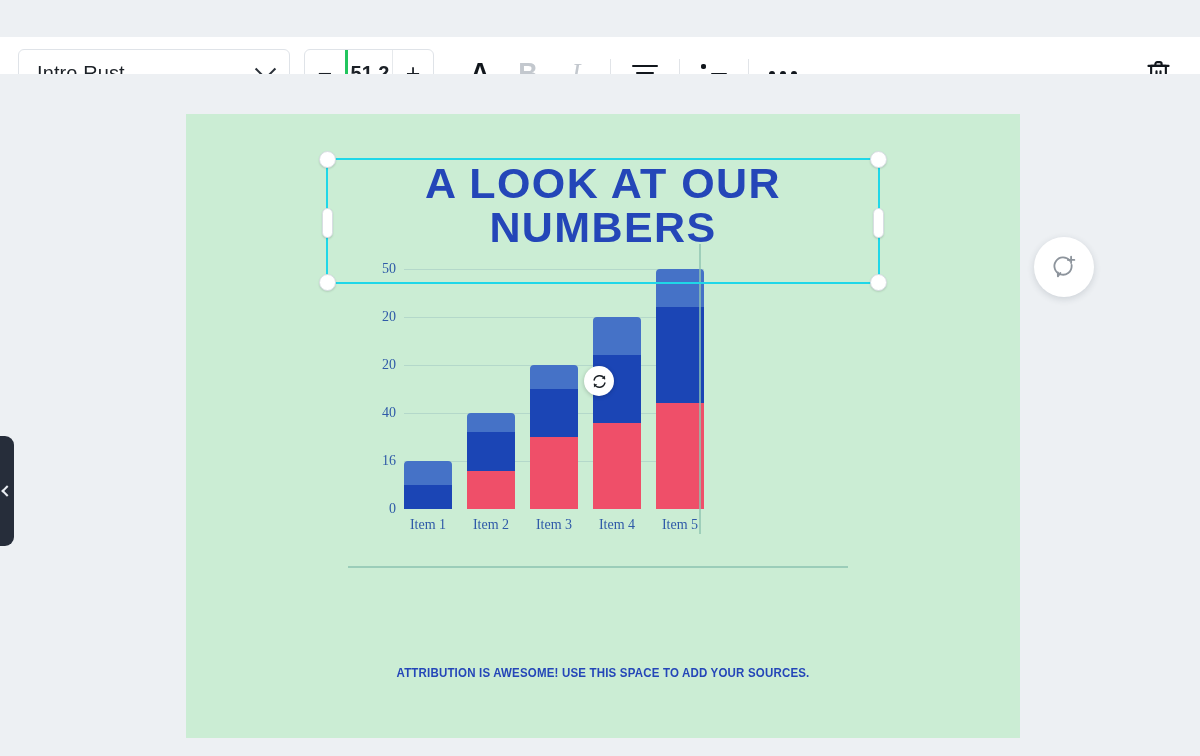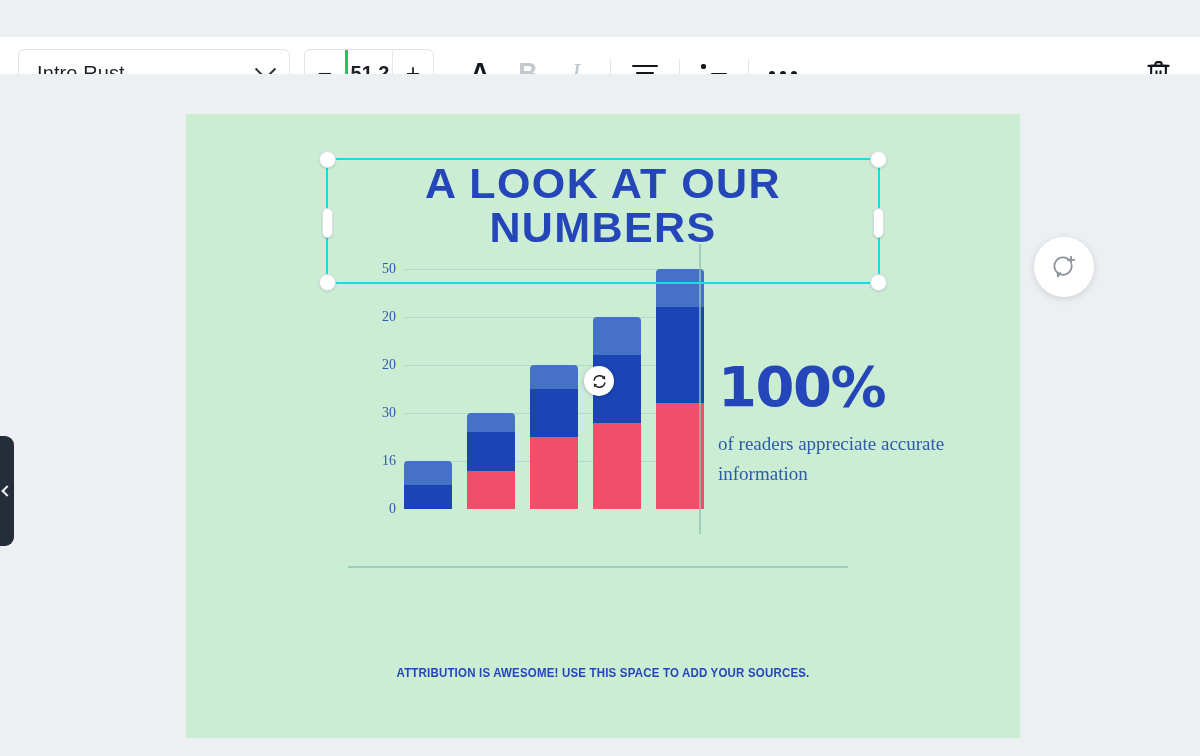--- a/index.html
+++ b/index.html
@@ -358,21 +358,21 @@
     <div class="title-block">
       <div class="ttl">A Look At Our Numbers</div>
     </div>
 
     <div class="chart-area">
 
       <div class="y-axis">
         <span class="y-tick" style="top:0px">50</span>
         <span class="y-tick" style="top:48px">20</span>
         <span class="y-tick" style="top:96px">20</span>
-        <span class="y-tick" style="top:144px">30</span>
+        <span class="y-tick" style="top:144px">40</span>
         <span class="y-tick" style="top:192px">16</span>
         <span class="y-tick" style="top:240px">0</span>
       </div>
 
       <div class="plot">
         <div class="gridline" style="top:0px"></div>
         <div class="gridline" style="top:48px"></div>
         <div class="gridline" style="top:96px"></div>
         <div class="gridline" style="top:144px"></div>
         <div class="gridline" style="top:192px"></div>
@@ -399,29 +399,32 @@
             <div class="seg" style="height:86.4px;background:#ef4f69"></div>
           </div>
           <div class="bar-col">
             <div class="seg top" style="height:38.4px;background:#4572c7"></div>
             <div class="seg" style="height:96px;background:#1b45b5"></div>
             <div class="seg" style="height:105.6px;background:#ef4f69"></div>
           </div>
         </div>
       </div>
 
+      <div class="x-labels">
+        <span>Item 1</span>
+        <span>Item 2</span>
+        <span>Item 3</span>
+        <span>Item 4</span>
+        <span>Item 5</span>
+      </div>
     </div>
 
     <div class="v-divider"></div>
     <div class="h-divider"></div>
 
-    <div class="stat-block">
-      <div class="stat-num">100%</div>
-      <div class="stat-desc">of readers appreciate accurate information</div>
-    </div>
 
     <div class="attribution">Attribution is awesome! Use this space to add your sources.</div>
 
     <div class="sel-frame">
       <span class="handle h-tl"></span>
       <span class="handle h-tr"></span>
       <span class="handle h-bl"></span>
       <span class="handle h-br"></span>
       <span class="handle-side h-l"></span>
       <span class="handle-side h-r"></span>

